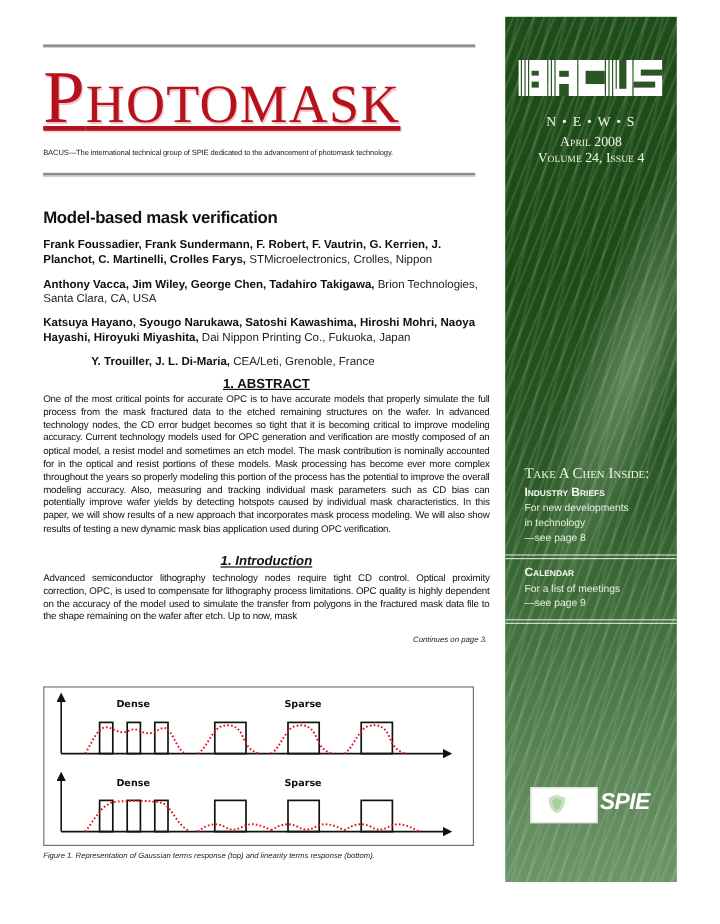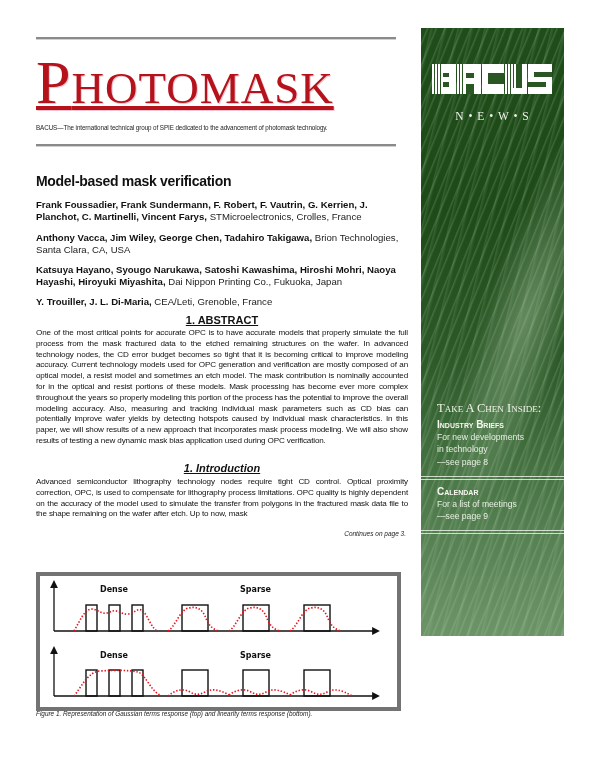--- a/index.html
+++ b/index.html
@@ -18,25 +18,25 @@
 
   .article-title { position: absolute; left: 36px; top: 173px; font-size: 14px; font-weight: bold; color: #111; letter-spacing: -0.3px; white-space: nowrap; }
   .authors { position: absolute; left: 36px; width: 372px; font-size: 9.6px; line-height: 12px; color: #111; }
   .authors b { font-weight: bold; }
   .authors .aff { font-weight: normal; color: #222; }
 
   .section-head { position: absolute; left: 36px; width: 372px; text-align: center; font-size: 11px; font-weight: bold; text-decoration: underline; color: #111; }
   .body-text { position: absolute; left: 36px; width: 372px; font-size: 8.1px; line-height: 10.8px; text-align: justify; color: #111; letter-spacing: -0.15px; }
   .continues { position: absolute; left: 36px; width: 370px; text-align: right; top: 530px; font-size: 6.5px; font-style: italic; color: #222; }
 
-  .figure-box { position: absolute; left: 36px; top: 572px; width: 357px; height: 131px; border: 4px solid #737373; background: #fff; }
+  .figure-box { position: absolute; left: 36px; top: 572px; width: 357px; height: 131px; border: 1px solid #737373; background: #fff; }
   .fig-caption { position: absolute; left: 36px; top: 710px; font-size: 6.4px; font-style: italic; color: #222; white-space: nowrap; }
 
   .green-panel {
-    position: absolute; left: 421px; top: 28px; width: 143px; height: 608px; overflow: hidden;
+    position: absolute; left: 421px; top: 14px; width: 143px; height: 721px; overflow: hidden;
     background:
       repeating-linear-gradient(112deg, rgba(255,255,255,0.0) 0px, rgba(255,255,255,0.0) 5px, rgba(200,230,200,0.18) 6px, rgba(255,255,255,0.0) 8px),
       repeating-linear-gradient(104deg, rgba(255,255,255,0.0) 0px, rgba(255,255,255,0.0) 9px, rgba(190,220,190,0.14) 10px, rgba(255,255,255,0.0) 13px),
       linear-gradient(180deg, #1f4d19 0%, #1d4a17 30%, #2d5a28 55%, #4e7a4b 78%, #6d9468 100%);
   }
   .green-glow {
     position: absolute; left: 60px; top: 80px; width: 90px; height: 420px;
     background: radial-gradient(ellipse at center, rgba(210,235,205,0.35) 0%, rgba(210,235,205,0.0) 70%);
     transform: rotate(18deg);
   }
@@ -54,24 +54,24 @@
 </head>
 <body>
 
 <div class="rule" style="top:37px;"></div>
 <div class="masthead-title"><span class="cap">P</span><span>HOTOMASK</span></div>
 <div class="tagline">BACUS—The international technical group of SPIE dedicated to the advancement of photomask technology.</div>
 <div class="rule" style="top:144px;"></div>
 
 <div class="article-title">Model-based mask verification</div>
 
-<div class="authors" style="top:199px;"><b>Frank Foussadier, Frank Sundermann, F. Robert, F. Vautrin, G. Kerrien, J. Planchot, C. Martinelli, Vincent Farys,</b><span class="aff"> STMicroelectronics, Crolles, France</span></div>
+<div class="authors" style="top:199px;"><b>Frank Foussadier, Frank Sundermann, F. Robert, F. Vautrin, G. Kerrien, J. Planchot, C. Martinelli, Crolles Farys,</b><span class="aff"> STMicroelectronics, Crolles, Nippon</span></div>
 <div class="authors" style="top:232px;"><b>Anthony Vacca, Jim Wiley, George Chen, Tadahiro Takigawa,</b><span class="aff"> Brion Technologies, Santa Clara, CA, USA</span></div>
 <div class="authors" style="top:264px;"><b>Katsuya Hayano, Syougo Narukawa, Satoshi Kawashima, Hiroshi Mohri, Naoya Hayashi, Hiroyuki Miyashita,</b><span class="aff"> Dai Nippon Printing Co., Fukuoka, Japan</span></div>
-<div class="authors" style="top:296px;"><b>Y. Trouiller, J. L. Di-Maria,</b><span class="aff"> CEA/Leti, Grenoble, France</span></div>
+<div class="authors" style="top:296px;margin-left:40px;"><b>Y. Trouiller, J. L. Di-Maria,</b><span class="aff"> CEA/Leti, Grenoble, France</span></div>
 
 <div class="section-head" style="top:314px;">1. ABSTRACT</div>
 <div class="body-text" style="top:328px;">One of the most critical points for accurate OPC is to have accurate models that properly simulate the full process from the mask fractured data to the etched remaining structures on the wafer. In advanced technology nodes, the CD error budget becomes so tight that it is becoming critical to improve modeling accuracy. Current technology models used for OPC generation and verification are mostly composed of an optical model, a resist model and sometimes an etch model. The mask contribution is nominally accounted for in the optical and resist portions of these models. Mask processing has become ever more complex throughout the years so properly modeling this portion of the process has the potential to improve the overall modeling accuracy. Also, measuring and tracking individual mask parameters such as CD bias can potentially improve wafer yields by detecting hotspots caused by individual mask characteristics. In this paper, we will show results of a new approach that incorporates mask process modeling. We will also show results of testing a new dynamic mask bias application used during OPC verification.</div>
 
 <div class="section-head" style="top:462px;font-style:italic;">1. Introduction</div>
 <div class="body-text" style="top:477px;">Advanced semiconductor lithography technology nodes require tight CD control. Optical proximity correction, OPC, is used to compensate for lithography process limitations. OPC quality is highly dependent on the accuracy of the model used to simulate the transfer from polygons in the fractured mask data file to the shape remaining on the wafer after etch. Up to now, mask</div>
 
 <div class="continues">Continues on page 3.</div>
 
 <div class="figure-box">
@@ -157,20 +157,24 @@
       <rect x="75" y="0" width="1" height="30"></rect>
         <rect x="78" y="0" width="1" height="30"></rect>
         <rect x="81" y="0" width="1" height="24"></rect>
       <rect x="84" y="0" width="6" height="24"></rect>
       <rect x="102" y="8" width="18" height="5"></rect>
         <rect x="96" y="18" width="18" height="5"></rect>
     </g>
   </svg>
 
   <div class="news-line">N • E • W • S</div>
+  <div class="issue-date">
+    <div>April 2008</div>
+    <div>Volume 24, Issue 4</div>
+  </div>
 
   <div class="inside-head">Take A Chen Inside:</div>
 
   <div class="inside-item" style="top:391px;">
     <div class="item-title">Industry Briefs</div>
     <div>For new developments</div>
     <div>in technology</div>
     <div>—see page 8</div>
   </div>
   <div class="panel-rule" style="top:448px;"></div>

